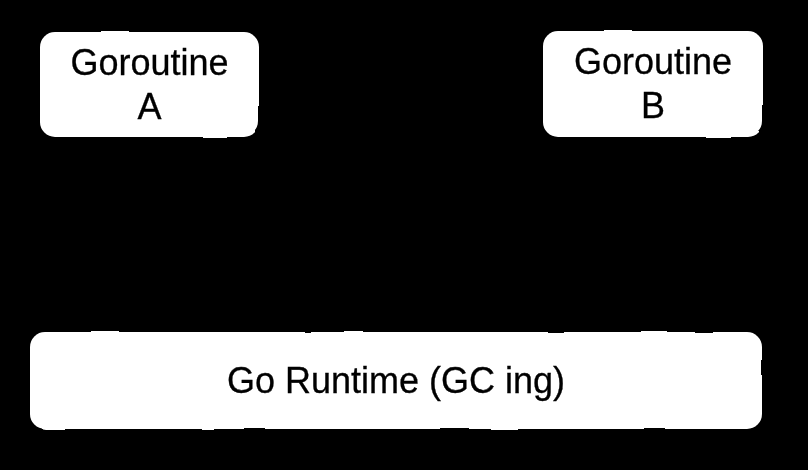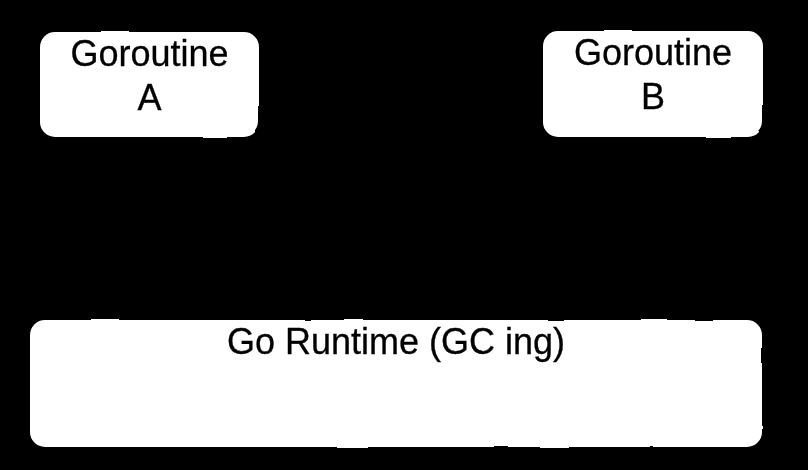--- a/index.html
+++ b/index.html
@@ -6,41 +6,41 @@
   body{
     width:808px;height:470px;
     background:#000000;
     overflow:hidden;
     position:relative;
     font-family:"Liberation Sans",sans-serif;
   }
   .box{
     position:absolute;
     display:flex;
-    align-items:flex-start;
+    align-items:center;
     justify-content:center;
     text-align:center;
     color:#000000;
   }
   .box .bg{
     position:absolute;
     inset:0;
     background:#ffffff;
     border-radius:15px;
     filter:url(#roughen) blur(0.5px);
   }
   .box .label{
     position:relative;
     z-index:1;
     filter:blur(0.35px);
     -webkit-text-stroke:0.3px #000000;
   }
   #box-a{left:40px;top:32px;width:219px;height:105px;}
   #box-b{left:543px;top:31px;width:220px;height:106px;}
-  #box-runtime{left:30px;top:320px;width:732px;height:127px;}
+  #box-runtime{left:30px;top:332px;width:732px;height:97px;}
   .small-label{font-size:36px;line-height:44px;}
   .big-label{font-size:36px;line-height:44px;}
 </style>
 </head>
 <body>
 
 <svg width="0" height="0" style="position:absolute" aria-hidden="true">
   <filter id="roughen" x="-10%" y="-10%" width="120%" height="120%">
     <feTurbulence type="fractalNoise" baseFrequency="0.02 0.03" numOctaves="1" seed="11" result="noise"></feTurbulence>
     <feDisplacementMap in="SourceGraphic" in2="noise" scale="3.5"></feDisplacementMap>

